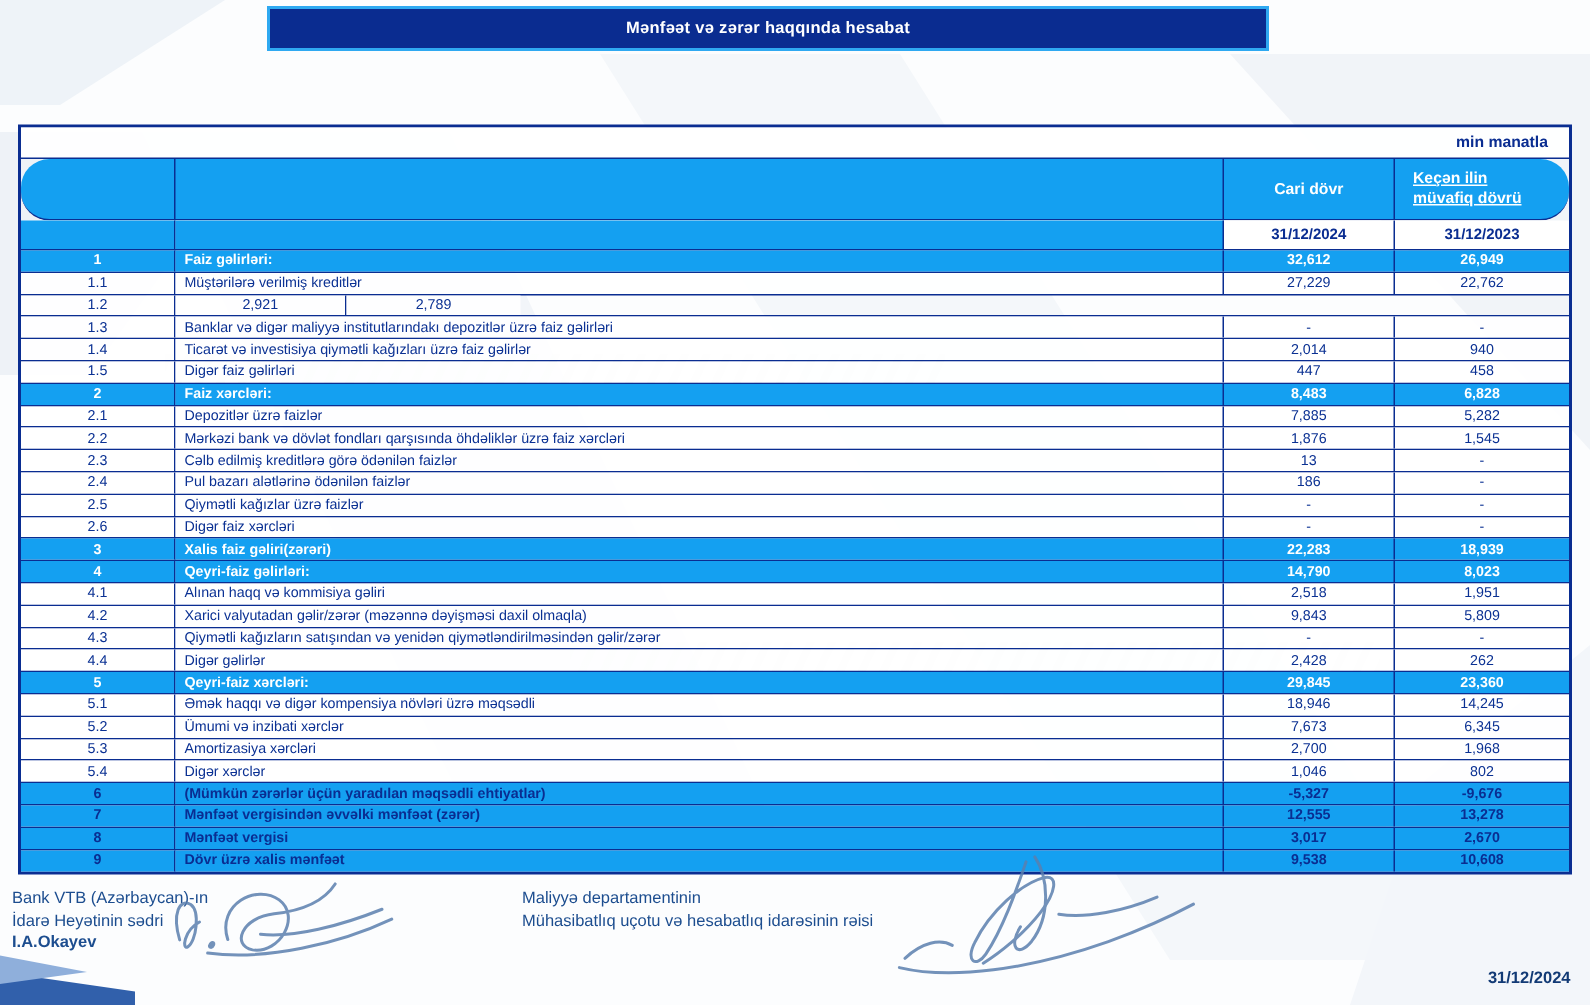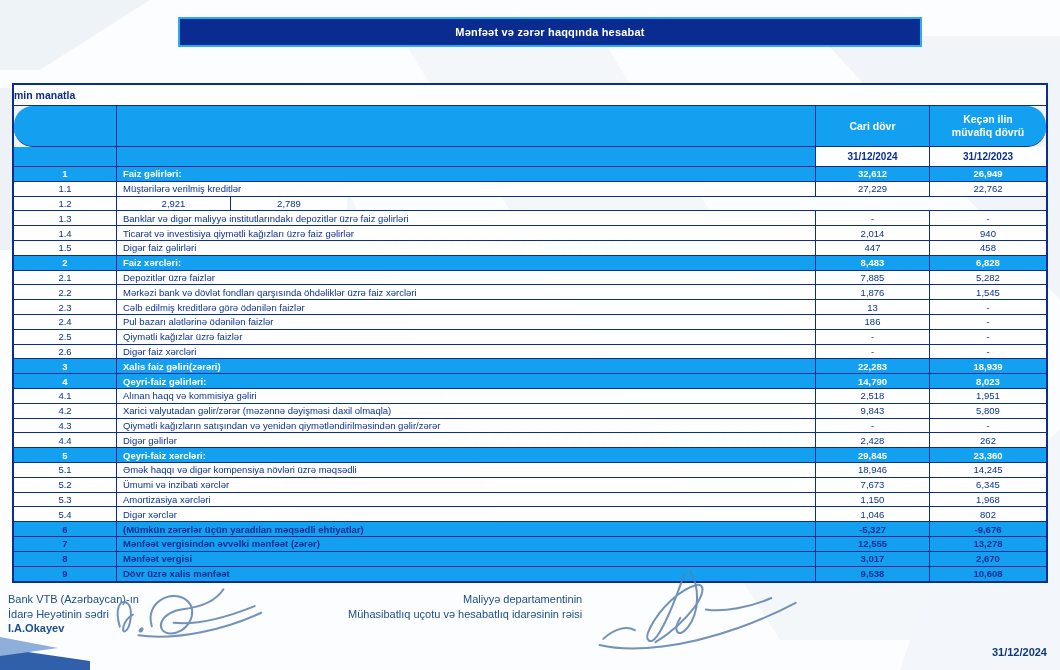--- a/index.html
+++ b/index.html
@@ -9,65 +9,64 @@
     font-family:"Liberation Sans", sans-serif;
   }
   
   .watermark { position:absolute; inset:0; z-index:0; }
   .stripes {
     position:absolute; z-index:0;
     background:repeating-linear-gradient(115deg, rgba(215,220,205,0.28) 0 5px, transparent 5px 13px);
   }
   
   .title-bar {
-    position:absolute; left:178px; top:4px; width:744px; height:30px;
+    position:absolute; left:178px; top:4px; width:668px; height:30px;
     background:#0a2c90; border:2px solid #2fa9f1; box-sizing:border-box;
     display:flex; align-items:center; justify-content:center;
     color:#ffffff; font-size:11px; font-weight:bold; letter-spacing:.2px;
     z-index:3;
-    margin-top:13px;
   }
   
   .fin-table {
     position:absolute; left:12px; top:83px; width:1036px;
     border:2px solid #0a2d91; box-sizing:border-box; z-index:2;
   }
   .unit-row {
     height:21px; background:rgba(255,255,255,0.93);
     border-bottom:1px solid #0a2d91; box-sizing:border-box;
-    display:flex; align-items:center; 
+    display:flex; align-items:center; justify-content:flex-end;
     padding-right:14px; color:#0a2d91; font-size:10.5px; font-weight:bold;
   }
   .row { display:flex; border-bottom:1px solid #0a2d91; box-sizing:border-box; }
   .fin-table .row:last-child, .fin-table .body-rows .row:last-child { border-bottom:none; }
   .cell {
     box-sizing:border-box; border-right:1px solid #0a2d91;
     display:flex; align-items:center; justify-content:center;
     color:#0b3193; overflow:hidden; white-space:nowrap;
   }
   .cell:last-child { border-right:none; }
   .c-no   { width:103px; flex:0 0 auto; }
   .c-label{ flex:1 1 auto; justify-content:flex-start; padding-left:6px; }
   .c-val  { width:114px; flex:0 0 auto; }
   .c-prev { width:116px; flex:0 0 auto; }
   .header-row { height:41px; background:#14a0f1;border-radius:19px; }
   .header-row .cell { color:#ffffff; font-weight:bold; font-size:10.5px; }
-  .header-row .c-prev span { display:block; width:92px; white-space:normal; text-align:center; line-height:1.25; }
+  .header-row .c-prev span { display:block; width:92px; white-space:normal; text-align:left; line-height:1.25;text-decoration:underline; }
   .date-row { height:20px; font-size:10px; }
   .date-row .c-no, .date-row .c-label { background:#14a0f1; }
   .date-row .c-val, .date-row .c-prev { background:#ffffff; color:#0a2d91; font-weight:bold; }
   .data-row { height:14.8px; font-size:9.5px; }
   .row-item .cell    { background:rgba(255,255,255,0.9); }
   .row-section .cell { background:#14a0f1; color:#ffffff; font-weight:bold; }
   .row-total .cell   { background:#14a0f1; color:#0a2d91; font-weight:bold; }
   
   .sign-block { position:absolute; z-index:3; color:#1c4d8f; font-size:11px; line-height:14.5px; }
   .sign-block .name { font-weight:bold; }
   .sign-left  { left:8px;  top:592px; }
-  .sign-right { left:348px; top:592px;text-align:right; }
+  .sign-right { left:348px; top:592px; }
   .sig { position:absolute; z-index:4; }
   .sig-1 { left:103px; top:580px; transform:rotate(-4deg); }
   .sig-2 { left:586px; top:566px; transform:rotate(-3deg); }
   .report-date {
     position:absolute; right:13px; top:646px; z-index:3;
     color:#123a75; font-size:11px; font-weight:600;
   }
 </style>
 </head>
 <body>
@@ -247,21 +246,21 @@
     </div>
         <div class="row data-row row-item">
       <div class="cell c-no">5.2</div>
       <div class="cell c-label">Ümumi və inzibati xərclər</div>
       <div class="cell c-val">7,673</div>
       <div class="cell c-prev">6,345</div>
     </div>
         <div class="row data-row row-item">
       <div class="cell c-no">5.3</div>
       <div class="cell c-label">Amortizasiya xərcləri</div>
-      <div class="cell c-val">1,150</div>
+      <div class="cell c-val">2,700</div>
       <div class="cell c-prev">1,968</div>
     </div>
         <div class="row data-row row-item">
       <div class="cell c-no">5.4</div>
       <div class="cell c-label">Digər xərclər</div>
       <div class="cell c-val">1,046</div>
       <div class="cell c-prev">802</div>
     </div>
         <div class="row data-row row-total">
       <div class="cell c-no">6</div>

